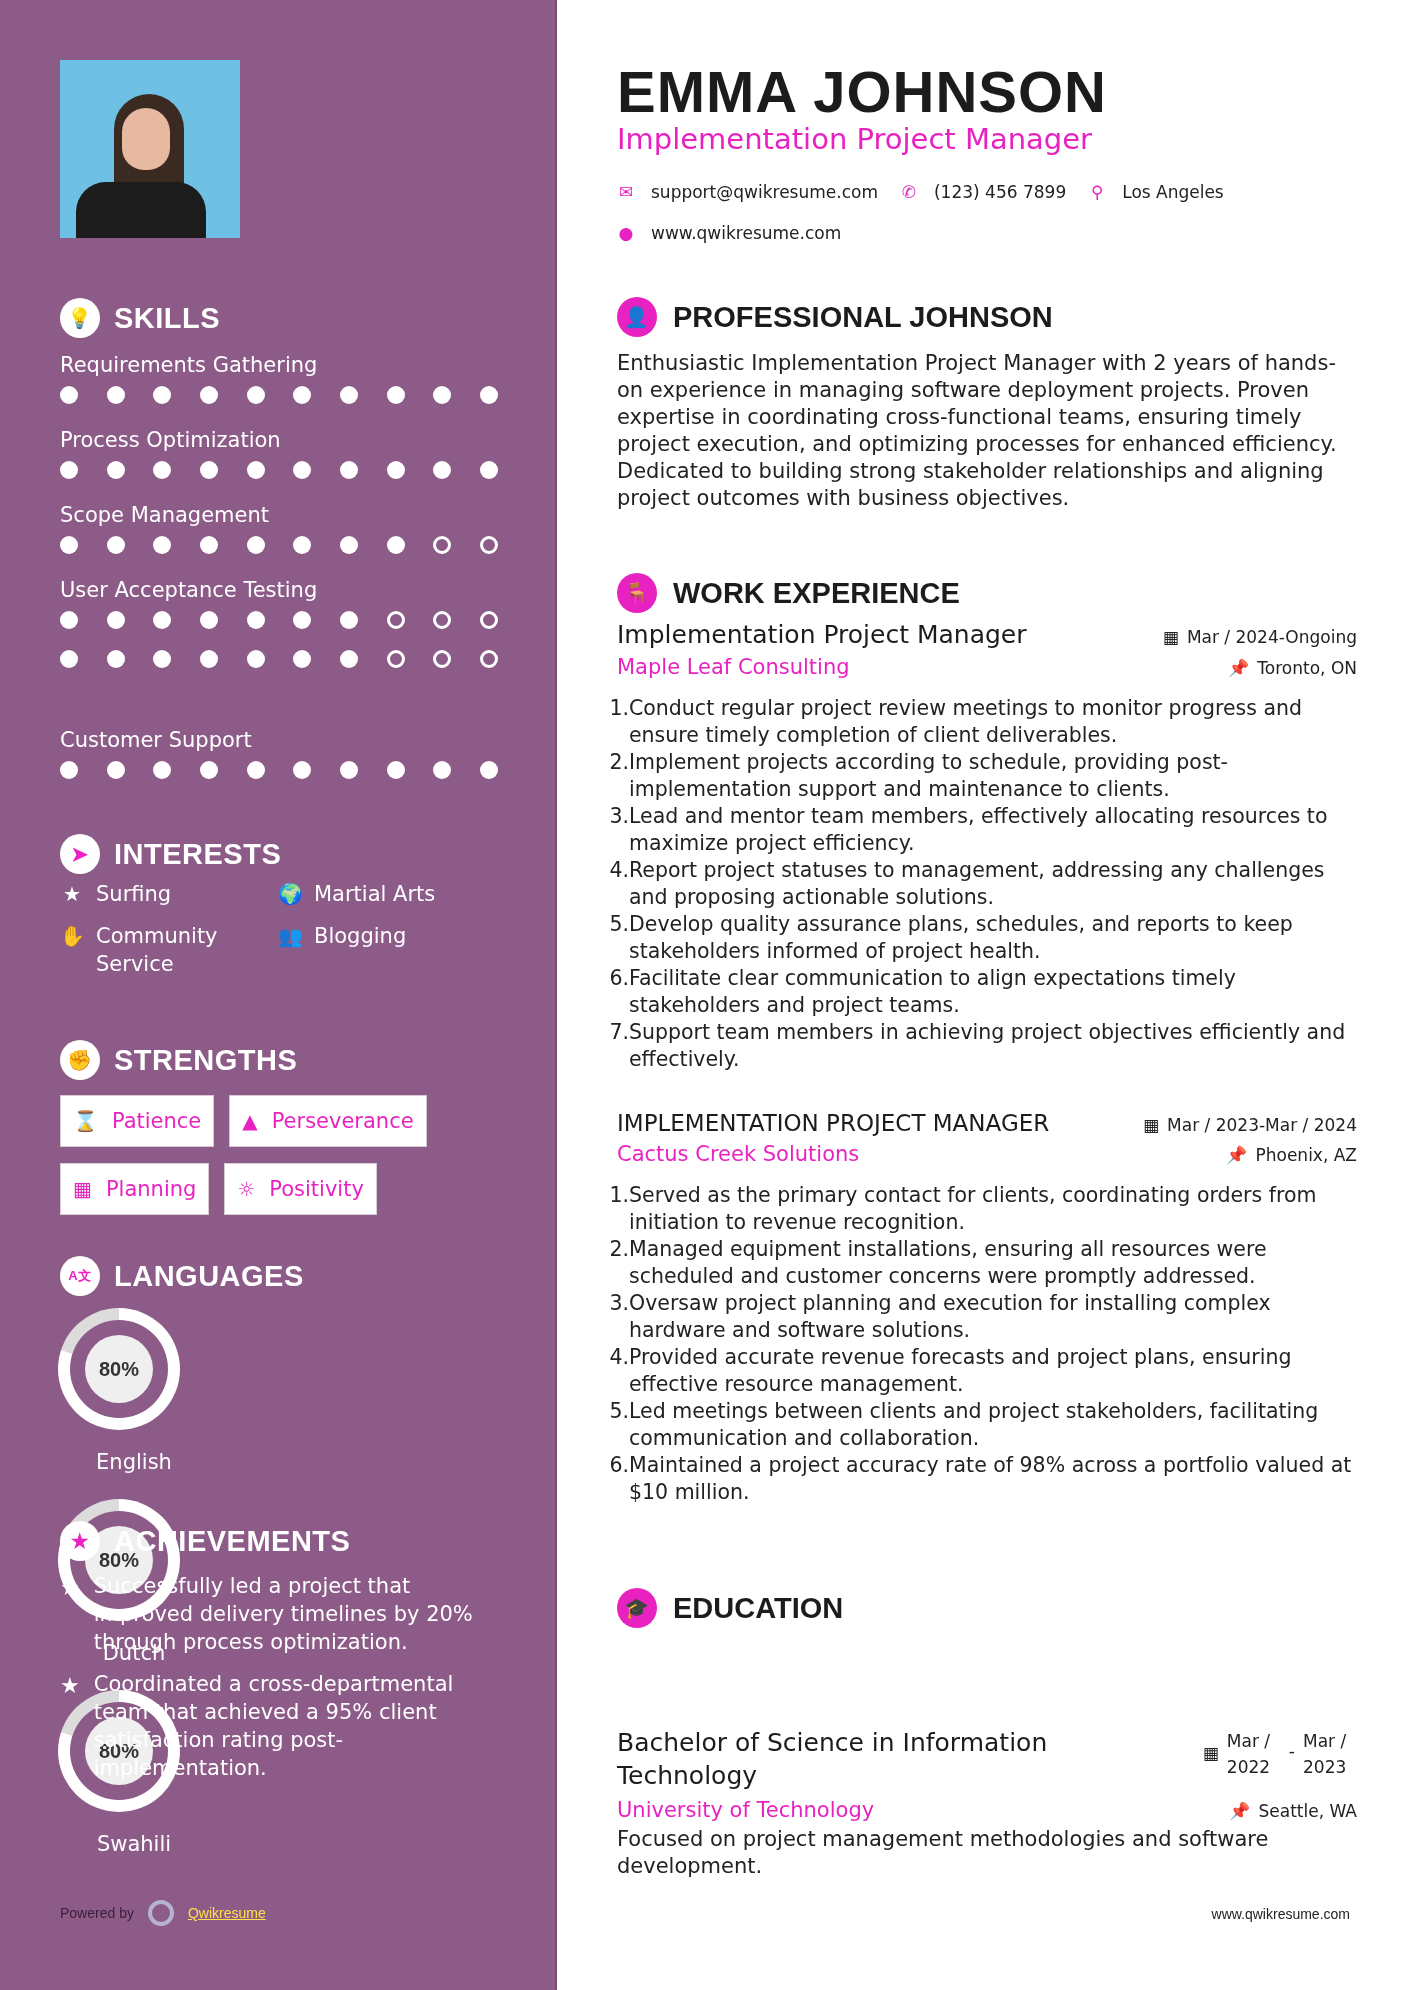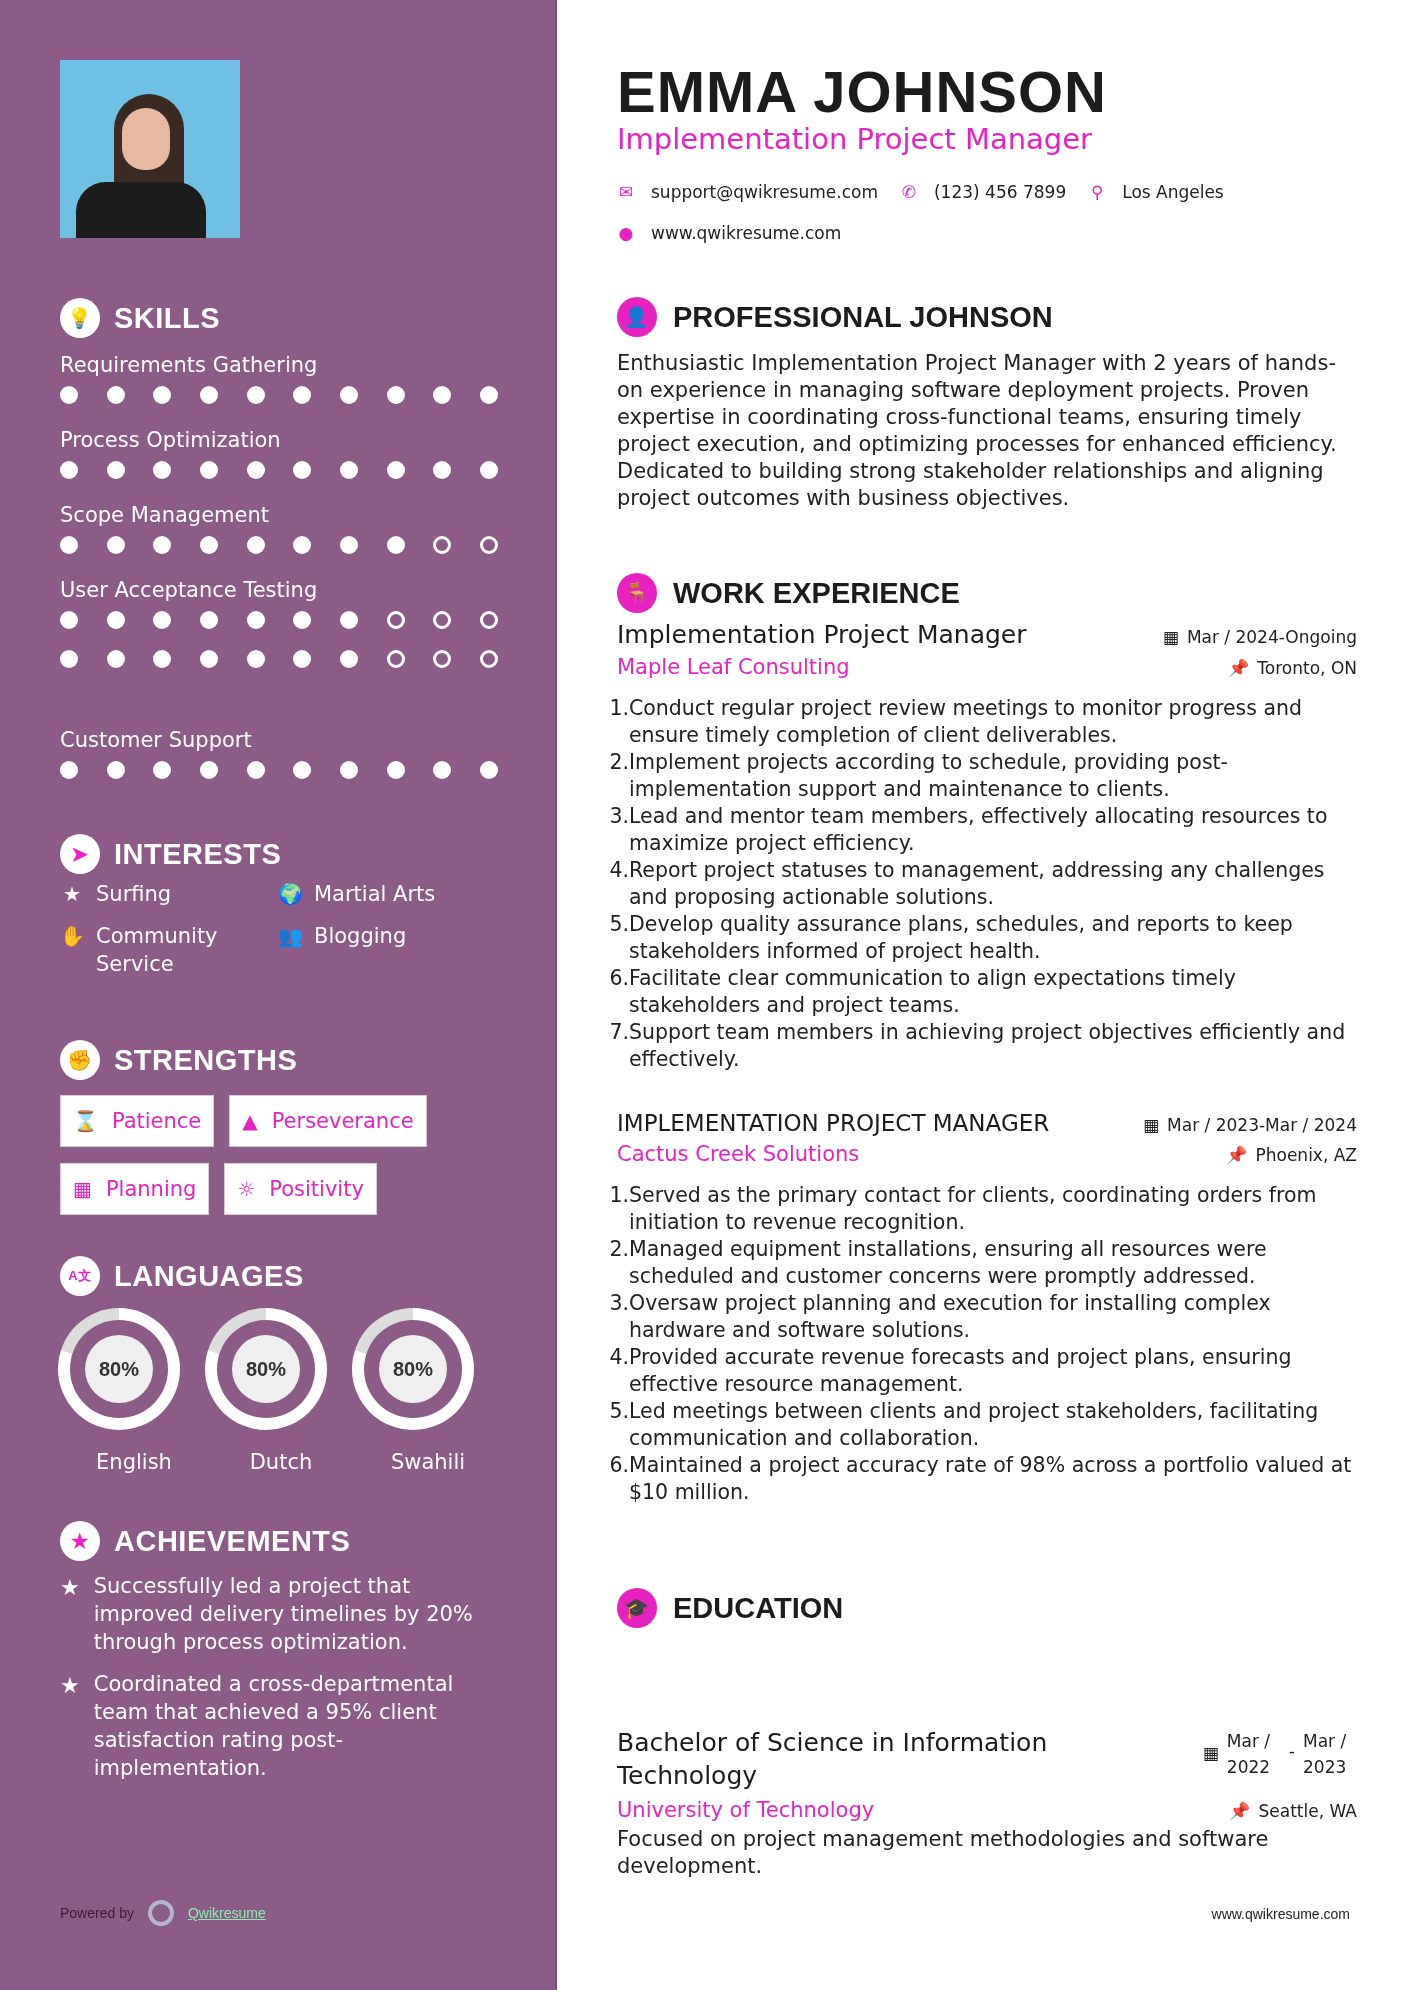--- a/index.html
+++ b/index.html
@@ -25,34 +25,34 @@
   .dot.empty { background: transparent; border: 3px solid #fff; }
 
   .interests { position: absolute; left: 60px; top: 880px; width: 440px; display: grid; grid-template-columns: 218px 220px; row-gap: 14px; }
   .interest { display: flex; align-items: flex-start; gap: 12px; color: #fff; font-size: 21px; line-height: 28px; }
   .interest .ico { width: 24px; font-size: 20px; text-align: center; }
 
   .strengths { position: absolute; left: 60px; top: 1095px; width: 440px; display: flex; flex-wrap: wrap; gap: 16px 15px; }
   .tag { background: #fff; color: #e822c0; font-size: 21px; height: 52px; padding: 0 12px 0 12px; display: flex; align-items: center; gap: 14px; border: 1px solid #d9c9d6; }
   .tag .ico { font-size: 20px; color: #e822c0; }
 
-  .langs { position: absolute; left: 58px; top: 1308px; display: flex; gap: 25px; }
+  .langs { position: absolute; left: 58px; top: 1308px; display: flex; gap: 25px; flex-direction: column; }
   .lang { width: 122px; display: flex; flex-direction: column; align-items: center; }
   .ring { width: 122px; height: 122px; border-radius: 50%; position: relative; }
   .ring .hole { position: absolute; left: 12px; top: 12px; width: 98px; height: 98px; border-radius: 50%; background: #8c5b87; }
   .ring .center { position: absolute; left: 27px; top: 27px; width: 68px; height: 68px; border-radius: 50%; background: #efefef; display: flex; align-items: center; justify-content: center; font-family: "Liberation Sans", sans-serif; font-weight: bold; font-size: 20px; color: #333; }
   .lang-name { color: #fff; font-size: 21px; margin-top: 20px; margin-left: 30px; }
 
   .achievements { position: absolute; left: 60px; top: 1572px; width: 440px; }
   .ach { display: flex; gap: 14px; color: #fff; font-size: 21px; line-height: 28px; margin-bottom: 14px; }
   .ach .ico { width: 32px; font-size: 22px; padding-top: 2px; }
 
   .powered { position: absolute; left: 60px; top: 1900px; display: flex; align-items: center; gap: 14px; font-family: "Liberation Sans", sans-serif; font-size: 14px; color: #3c1f38; }
   .q-logo { width: 26px; height: 26px; border-radius: 50%; border: 4px solid #b6b3cc; }
-  .powered a { color: #86efac; text-decoration: underline; }
+  .powered a { color: #fde047; text-decoration: underline; }
 
   .name { position: absolute; left: 60px; top: 58px; font-family: "Liberation Sans", sans-serif; font-weight: bold; font-size: 58px; letter-spacing: 1px; color: #1c1c1c; }
   .job-title { position: absolute; left: 60px; top: 122px; font-size: 29px; color: #e822c0; }
   .contacts { position: absolute; left: 60px; top: 178px; font-size: 17px; color: #222; }
   .contact-row { display: flex; align-items: center; gap: 14px; height: 28px; margin-bottom: 13px; }
   .contact-item { display: flex; align-items: center; gap: 16px; margin-right: 8px; }
   .contact-item .ico { color: #e822c0; font-size: 17px; width: 18px; text-align: center; }
 
   .sec-title { position: absolute; left: 60px; display: flex; align-items: center; gap: 16px; font-family: "Liberation Sans", sans-serif; font-weight: bold; font-size: 29px; color: #1c1c1c; }
   .sec-icon { width: 40px; height: 40px; border-radius: 50%; background: #e822c0; display: flex; align-items: center; justify-content: center; color: #fff; font-size: 20px; }

